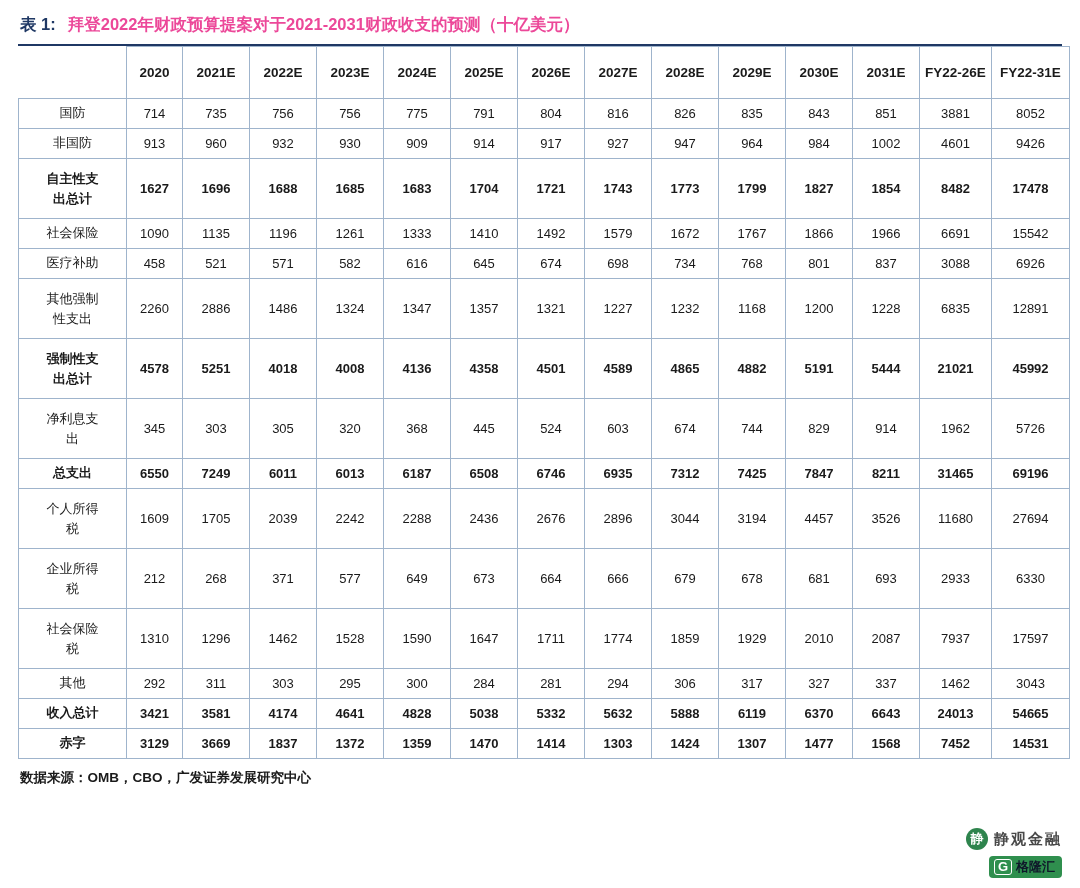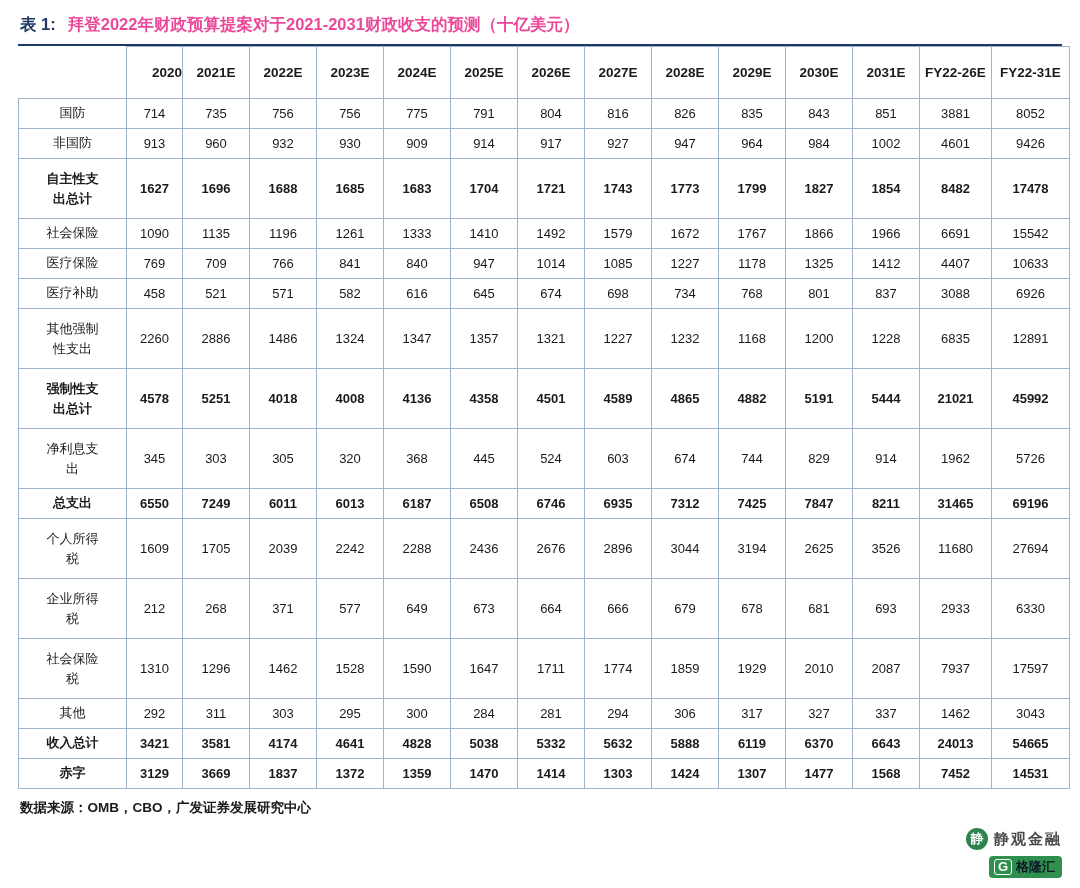--- a/index.html
+++ b/index.html
@@ -163,21 +163,21 @@
 
   <div class="title-row">
     <span class="title-label">表 1:</span>
     <span class="title-text">拜登2022年财政预算提案对于2021-2031财政收支的预测（十亿美元）</span>
   </div>
 
   <table class="fiscal">
     <thead>
       <tr>
         <th class="corner" style="width:108px;"></th>
-        <th style="width:56px;text-align:right;">2020</th>
+        <th style="width:56px;">2020</th>
         <th style="width:67px;">2021E</th>
         <th style="width:67px;">2022E</th>
         <th style="width:67px;">2023E</th>
         <th style="width:67px;">2024E</th>
         <th style="width:67px;">2025E</th>
         <th style="width:67px;">2026E</th>
         <th style="width:67px;">2027E</th>
         <th style="width:67px;">2028E</th>
         <th style="width:67px;">2029E</th>
         <th style="width:67px;text-align:center;">2030E</th>
@@ -253,37 +253,20 @@
           <td>1492</td>
           <td>1579</td>
           <td>1672</td>
           <td>1767</td>
           <td>1866</td>
           <td>1966</td>
           <td>6691</td>
           <td class="lastcol">15542</td>
         </tr>
         <tr>
-          <td class="rowlabel">医疗保险</td>
-          <td>769</td>
-          <td>709</td>
-          <td>766</td>
-          <td>841</td>
-          <td>840</td>
-          <td>947</td>
-          <td>1014</td>
-          <td>1085</td>
-          <td>1227</td>
-          <td>1178</td>
-          <td>1325</td>
-          <td>1412</td>
-          <td>4407</td>
-          <td class="lastcol">10633</td>
-        </tr>
-        <tr>
           <td class="rowlabel">医疗补助</td>
           <td>458</td>
           <td>521</td>
           <td>571</td>
           <td>582</td>
           <td>616</td>
           <td>645</td>
           <td>674</td>
           <td>698</td>
           <td>734</td>
@@ -378,21 +361,21 @@
           <td>1609</td>
           <td>1705</td>
           <td>2039</td>
           <td>2242</td>
           <td>2288</td>
           <td>2436</td>
           <td>2676</td>
           <td>2896</td>
           <td>3044</td>
           <td>3194</td>
-          <td>2625</td>
+          <td>4457</td>
           <td>3526</td>
           <td>11680</td>
           <td class="lastcol">27694</td>
         </tr>
         <tr class="tall">
           <td class="rowlabel">
             <span class="lbl">企业所得
 税</span>
           </td>
           <td>212</td>

